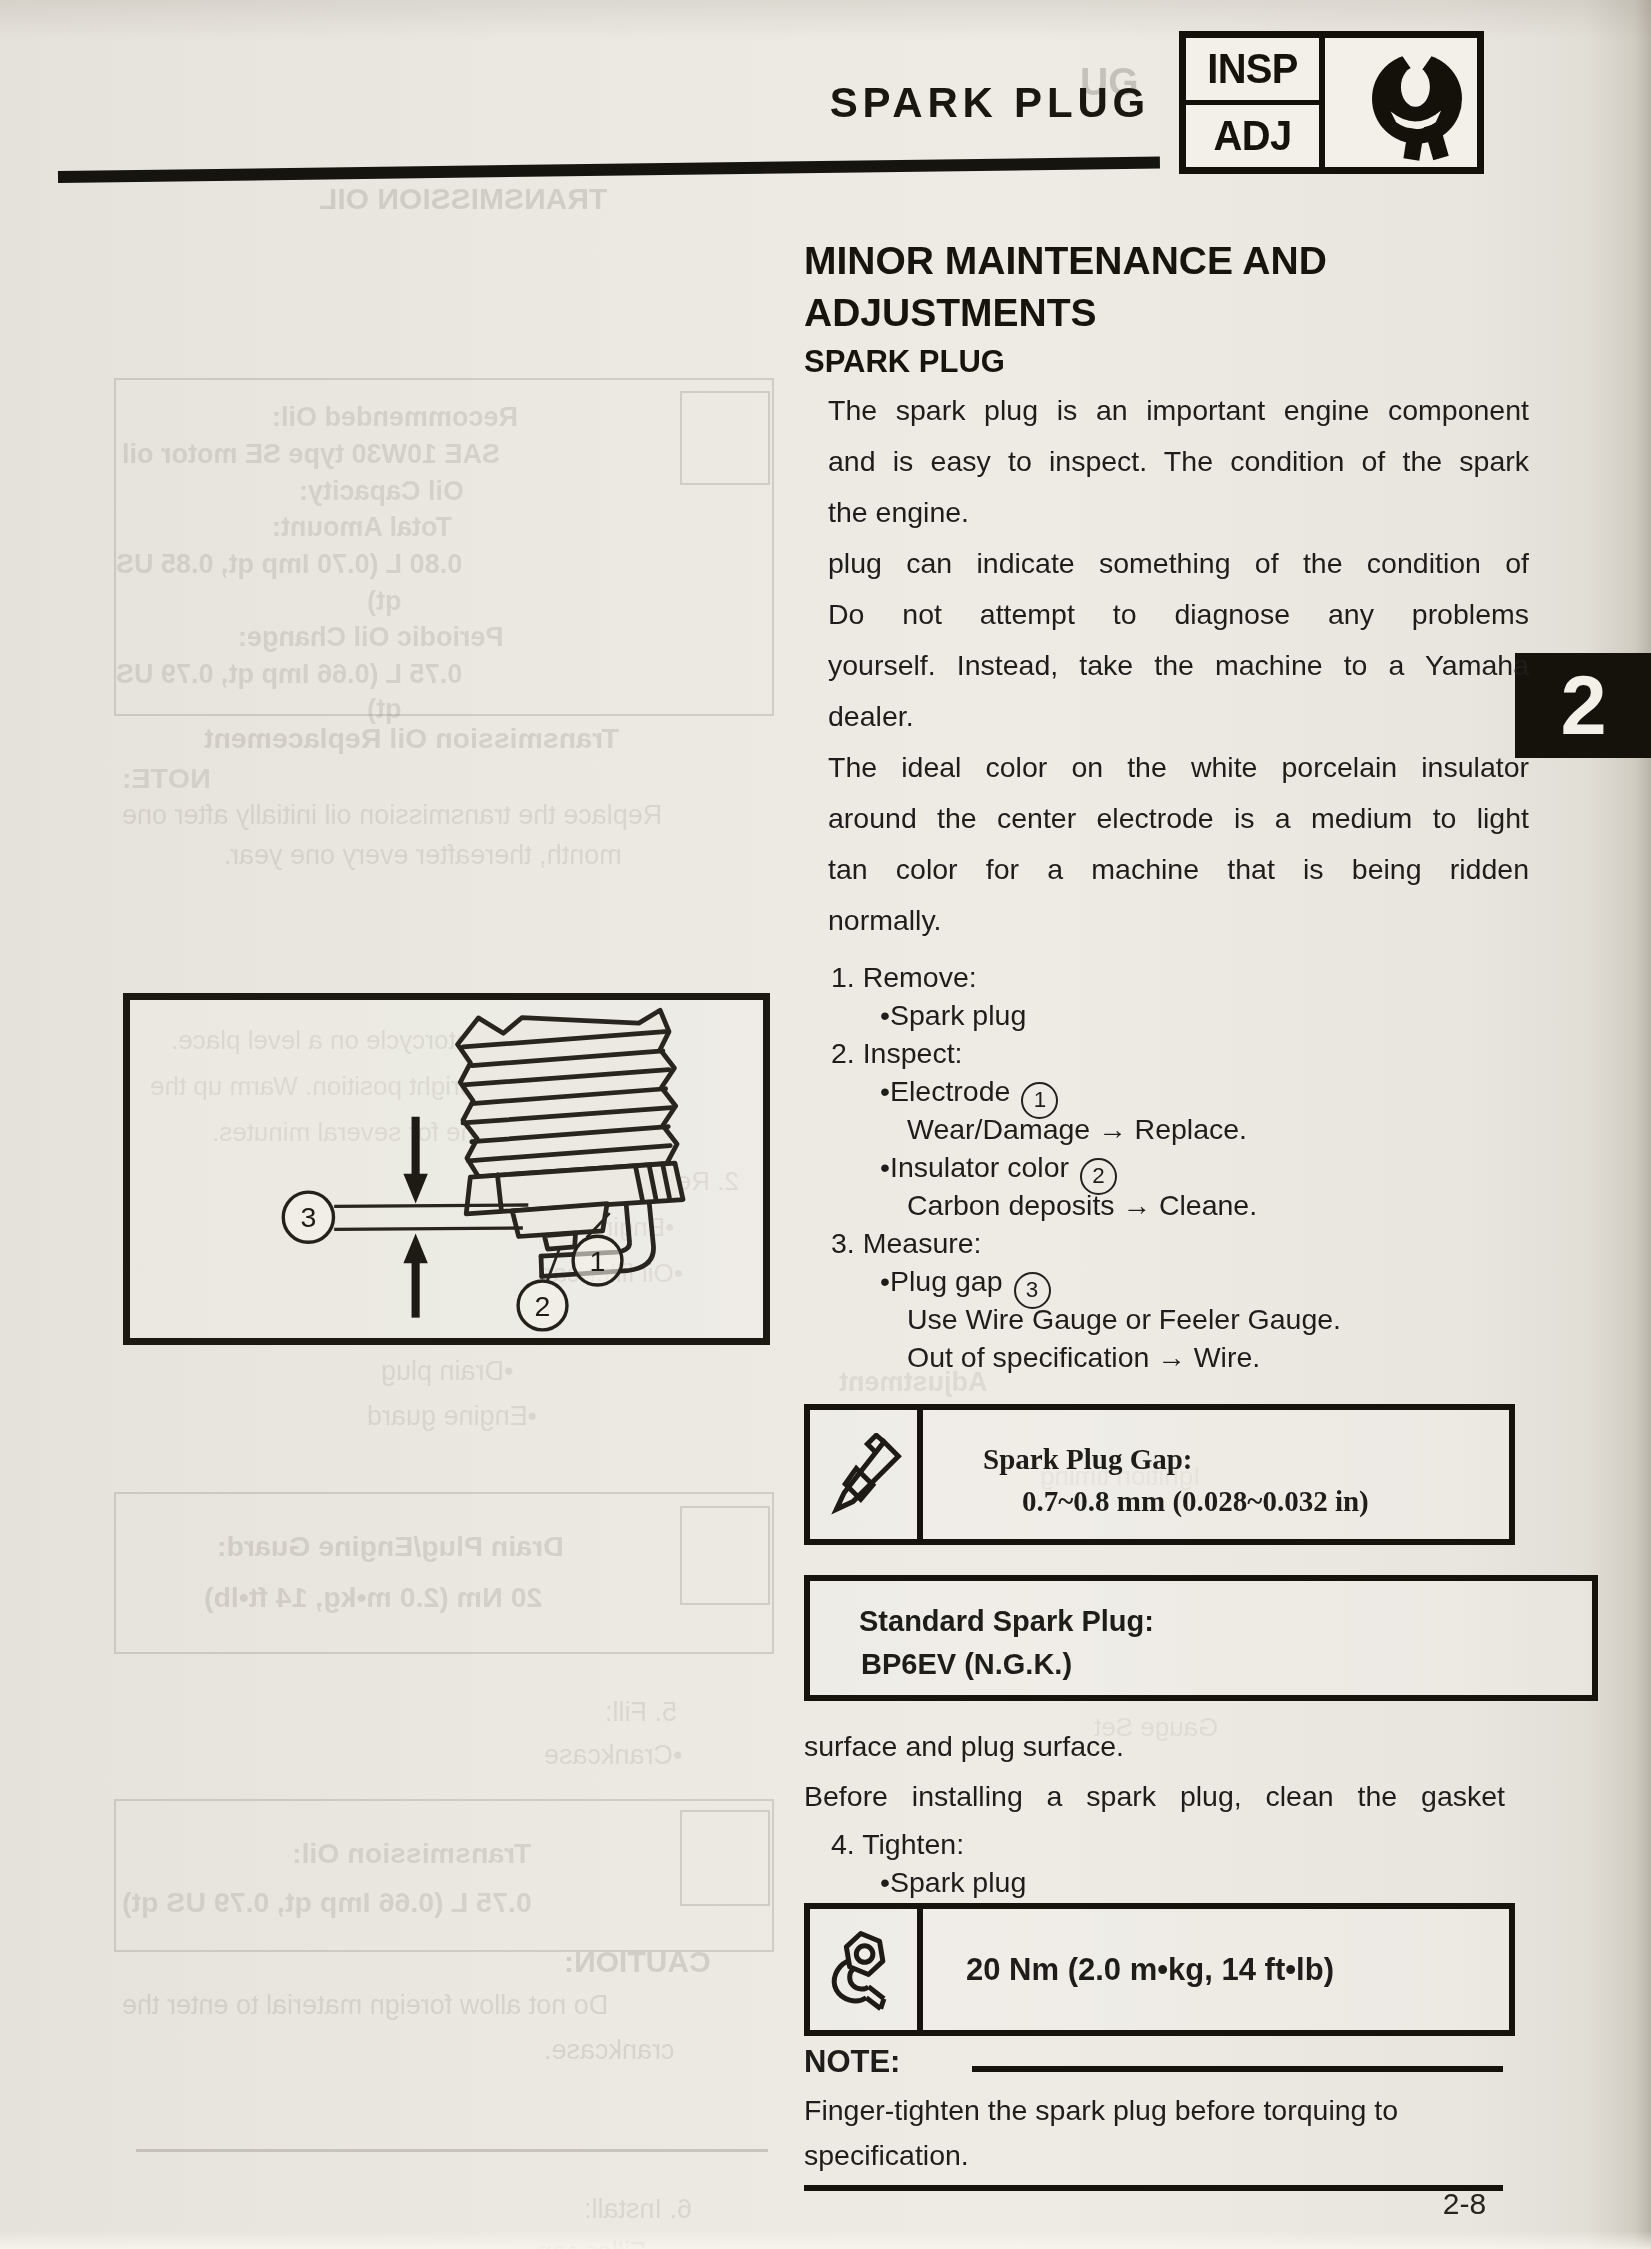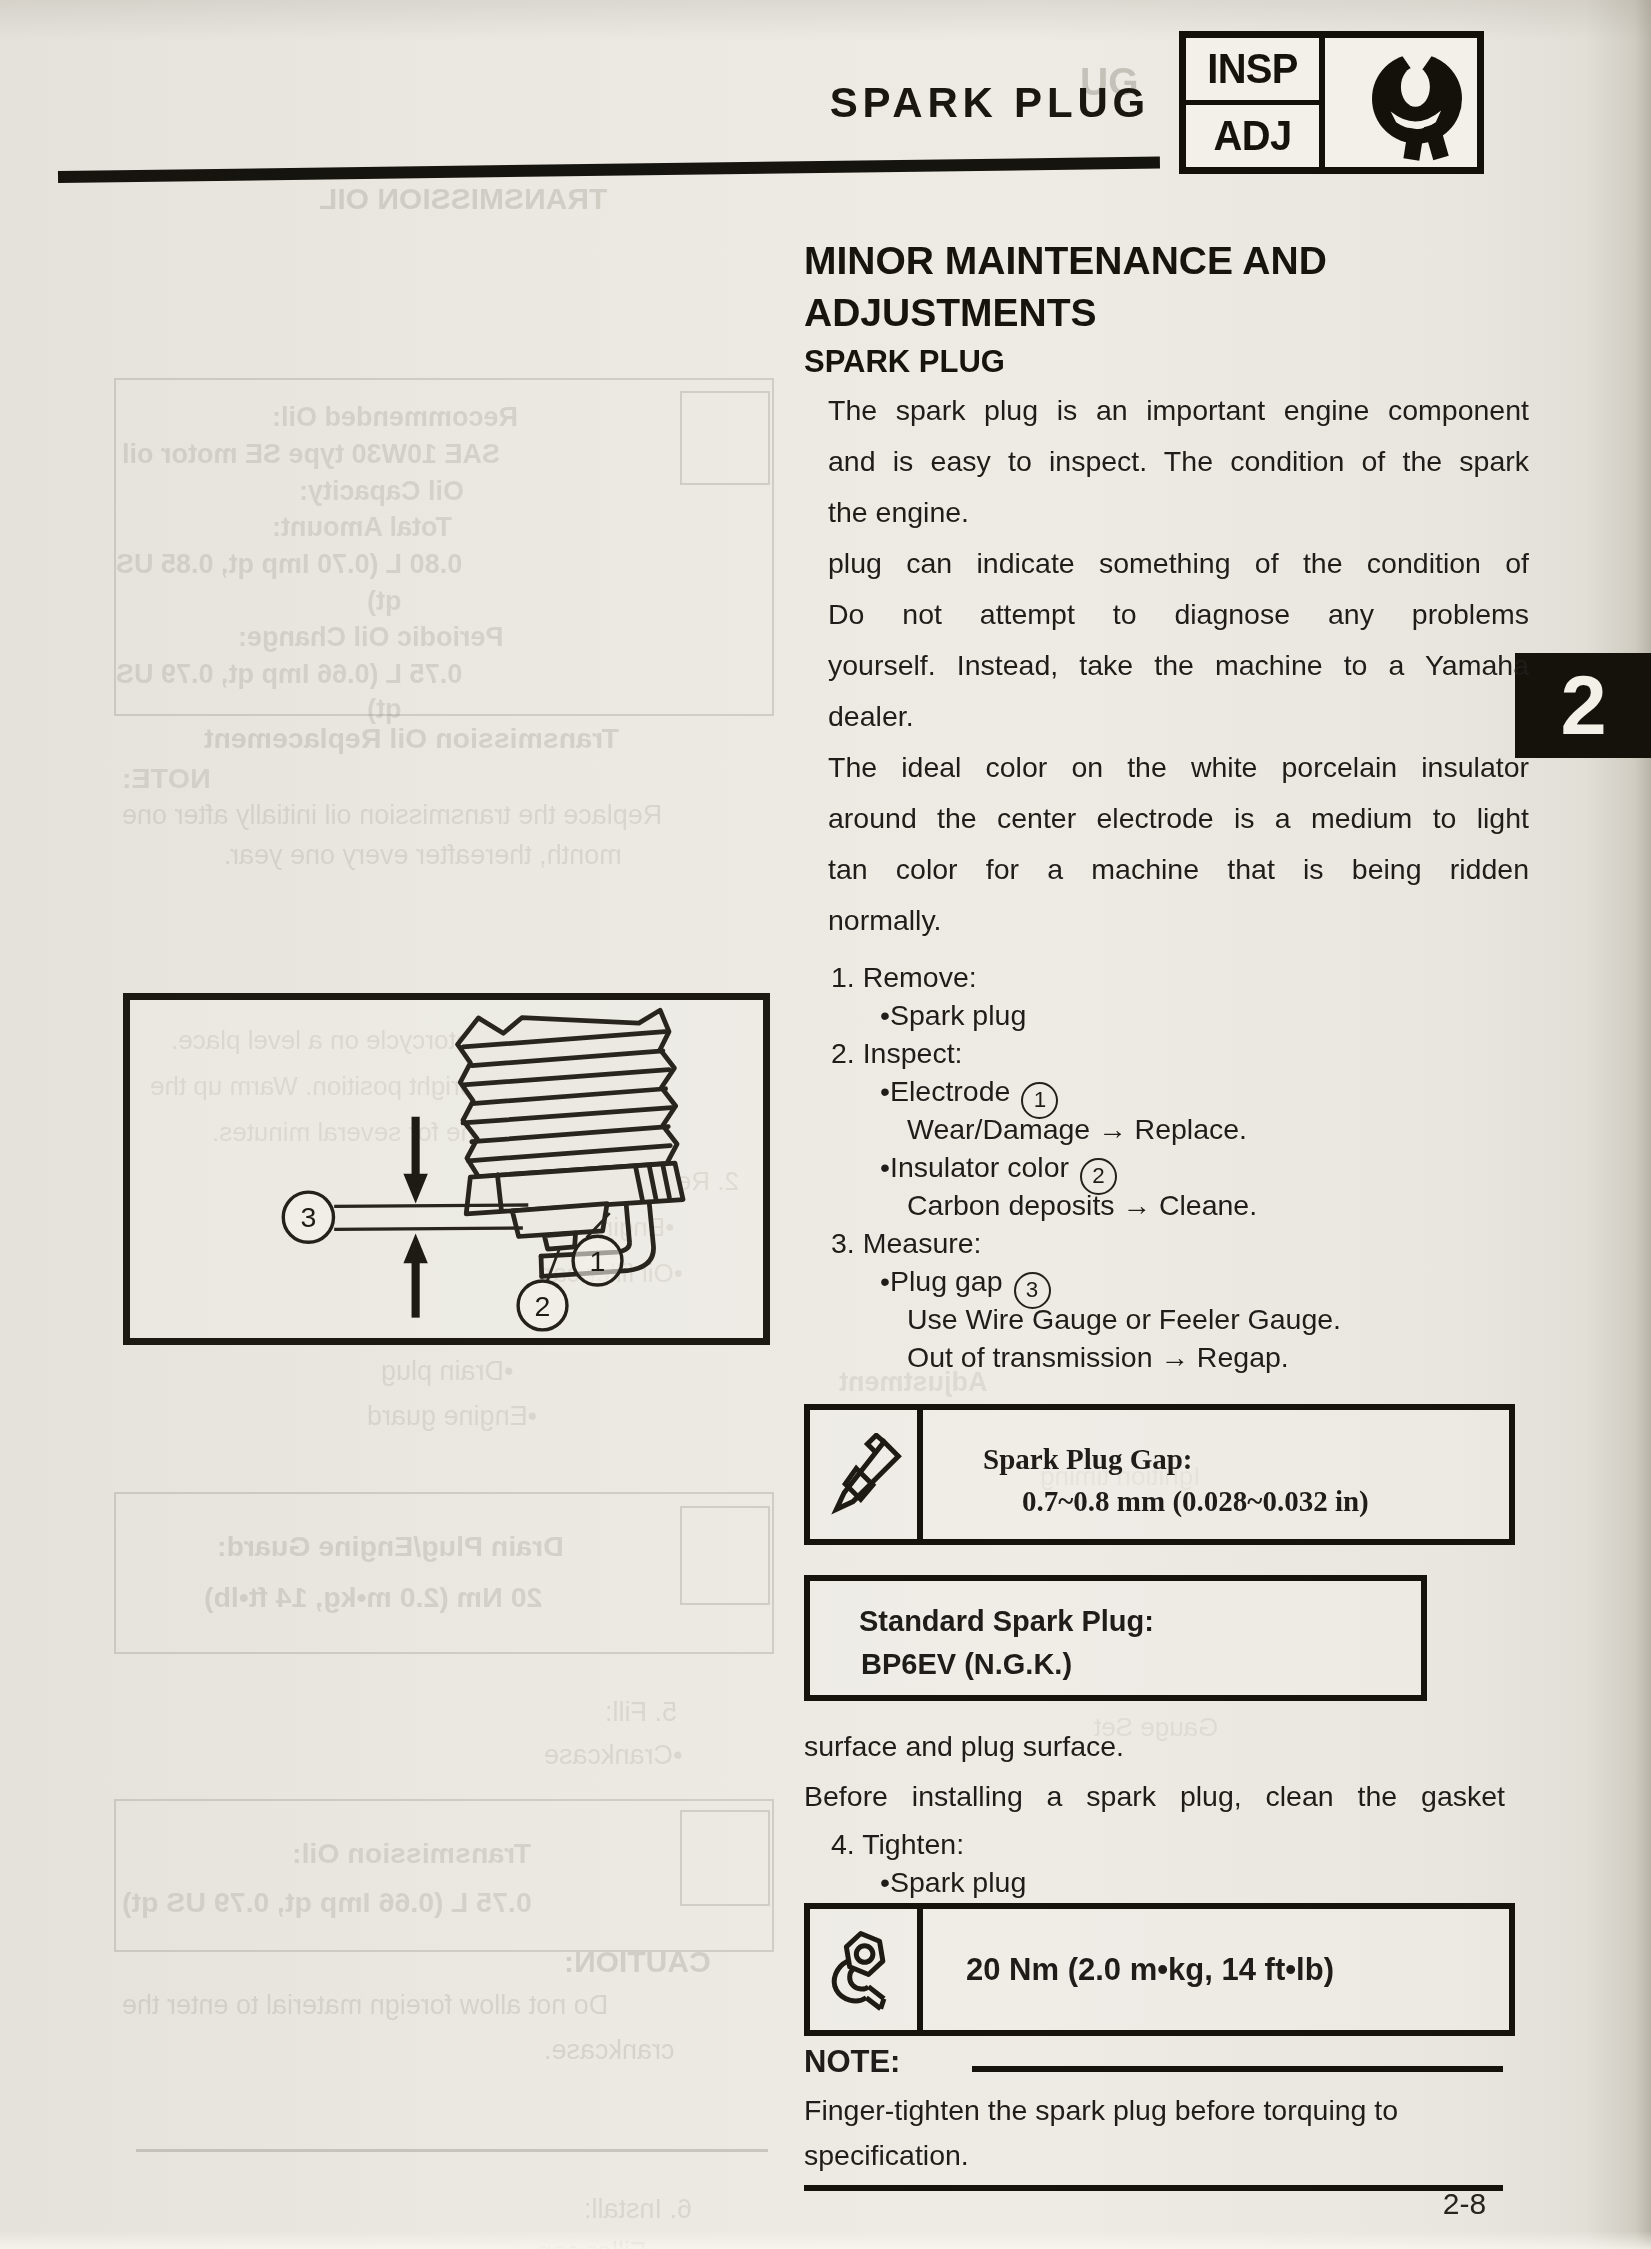--- a/index.html
+++ b/index.html
@@ -31,21 +31,21 @@
   .srow{height:38px;line-height:38px;white-space:nowrap;}
   .srow.step{padding-left:27px;}
   .srow.bullet{padding-left:76px;}
   .srow.detail{padding-left:103px;}
   .co{display:inline-block;width:33px;height:33px;border:2px solid #23211b;border-radius:50%;font-size:22.4px;line-height:31px;text-align:center;vertical-align:-6.1px;margin-left:11px;}
   .specbox{border:6.8px solid #16130c;display:flex;background:rgba(244,242,235,.35);}
   .gapbox{left:804px;top:1404px;width:699px;height:129px;}
   .iconcell{width:107px;border-right:6.1px solid #16130c;display:flex;align-items:center;justify-content:center;flex:none;}
   .gaptext{padding:28px 0 0 60px;font-weight:bold;font-size:29px;line-height:42px;font-family:Liberation Serif, serif;}
   .gaptext .v{padding-left:39px;}
-  .plugbox{left:804px;top:1575px;width:623px;height:126px;border:6.8px solid #16130c;background:rgba(244,242,235,.35);
+  .plugbox{left:804px;top:1575px;width:794px;height:126px;border:6.8px solid #16130c;background:rgba(244,242,235,.35);
            font-weight:bold;font-size:29px;line-height:43px;padding:0;box-sizing:border-box;}
   .plugbox .t{padding:19px 0 0 49px;}
   .plugbox .v{padding-left:51px;}
   .before{left:804px;top:1721px;width:701px;font-size:28.5px;line-height:50px;}
   .tsteps{left:804px;top:1825px;width:701px;font-size:28.5px;}
   .torquebox{left:804px;top:1903px;width:699px;height:121px;}
   .torquetext{display:flex;align-items:center;padding-left:43px;font-weight:bold;font-size:31px;}
   .noterow{left:804px;top:2044px;font-size:31px;font-weight:bold;}
   .noterule{left:972px;top:2066px;width:531px;height:6.1px;background:#16130c;}
   .notelines{left:804px;top:2088px;width:701px;font-size:28.5px;line-height:45px;}
@@ -162,21 +162,21 @@
       <div class="srow step"><span>1. Remove:</span></div>
       <div class="srow bullet"><span>•Spark plug</span></div>
       <div class="srow step"><span>2. Inspect:</span></div>
       <div class="srow bullet"><span>•Electrode</span><span class="co">1</span></div>
       <div class="srow detail"><span>Wear/Damage → Replace.</span></div>
       <div class="srow bullet"><span>•Insulator color</span><span class="co">2</span></div>
       <div class="srow detail"><span>Carbon deposits → Cleane.</span></div>
       <div class="srow step"><span>3. Measure:</span></div>
       <div class="srow bullet"><span>•Plug gap</span><span class="co">3</span></div>
       <div class="srow detail"><span>Use Wire Gauge or Feeler Gauge.</span></div>
-      <div class="srow detail"><span>Out of transmission → Regap.</span></div>
+      <div class="srow detail"><span>Out of specification → Wire.</span></div>
     </div>
 
   <div class="abs specbox gapbox">
     <div class="iconcell">
       <svg width="83" height="83" viewBox="0 0 150 150" fill="none" stroke="#1d1b14" stroke-width="9" stroke-linejoin="miter">
         <path d="M112,16 L138,42 L56,124 L26,138 L40,108 Z"></path>
         <path d="M112,16 L98,4 L82,20 L96,34"></path>
         <path d="M62,64 L92,94 L70,120 L42,92 Z"></path>
       </svg>
     </div>

